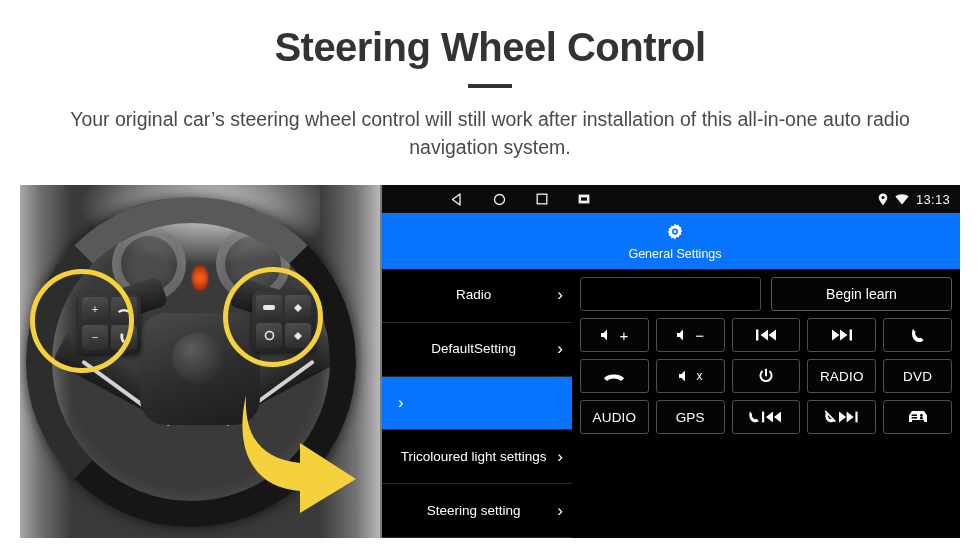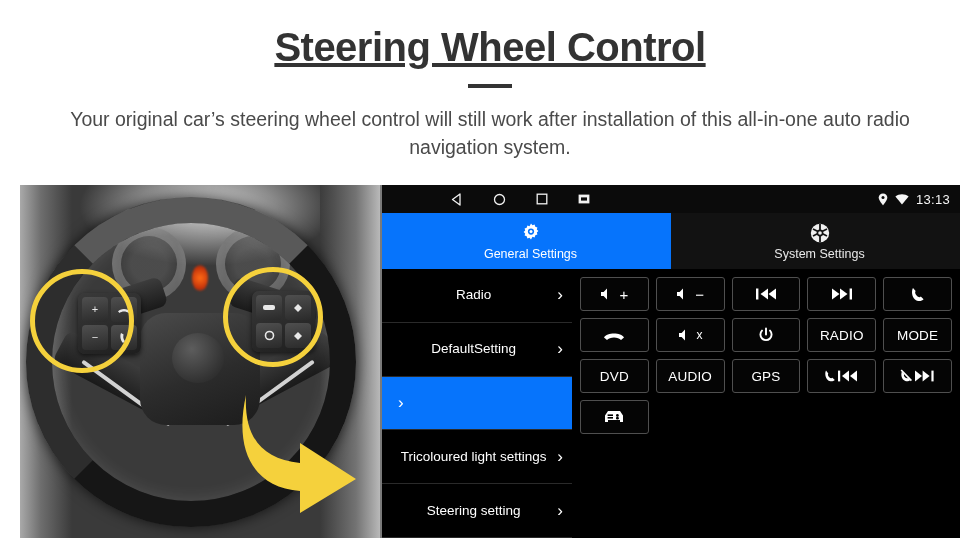--- a/index.html
+++ b/index.html
@@ -11,21 +11,20 @@
   }
 
   
   .header { padding-top: 24px; text-align: center; }
   .page-title {
     font-size: 40px;
     font-weight: bold;
     color: #333333;
     letter-spacing: -0.5px;
     line-height: 1.15;
-    text-decoration: underline;
   }
   .title-divider {
     width: 44px; height: 4px;
     background: #333333;
     margin: 14px auto 0 auto;
   }
   .subtitle {
     margin: 18px auto 0 auto;
     width: 910px;
     font-size: 19.5px;
@@ -341,31 +340,20 @@
       <div class="tab active">
         <span class="tab-icon">
           <svg width="22" height="22" viewBox="0 0 22 22">
             <path fill="#ffffff" d="M11 1.6 l1.5 1.6 2.1-.6 .7 2.1 2.1 .7-.6 2.1 1.6 1.5-1.6 1.5 .6 2.1-2.1 .7-.7 2.1-2.1-.6L11 17.4 9.5 15.8l-2.1 .6-.7-2.1-2.1-.7 .6-2.1L3.6 10l1.6-1.5-.6-2.1 2.1-.7 .7-2.1 2.1 .6z"></path>
             <circle cx="11" cy="9.6" r="3.1" fill="#0674FC"></circle>
             <circle cx="11" cy="9.6" r="1.5" fill="#ffffff"></circle>
           </svg>
         </span>
         <span class="tab-label">General Settings</span>
       </div>
-      <div class="tab">
-        <span class="tab-icon">
-          <svg width="22" height="22" viewBox="0 0 22 22">
-            <circle cx="11" cy="11" r="9.2" fill="#f0f0f0"></circle>
-            <path d="M4 7 L18 14 M18 7 L4 14 M11 2 L11 20" stroke="#141414" stroke-width="1.8" fill="none"></path>
-            <circle cx="11" cy="11" r="3.4" fill="#141414"></circle>
-            <circle cx="11" cy="11" r="1.8" fill="#f0f0f0"></circle>
-          </svg>
-        </span>
-        <span class="tab-label">System Settings</span>
-      </div>
     </div>
 
     <div class="body-row">
 
       <div class="sidebar">
         <div class="side-item">
           <span class="si-label">Radio</span>
           <span class="chev">›</span>
         </div>
         <div class="side-item">
@@ -380,20 +368,24 @@
           <span class="chev">›</span>
         </div>
         <div class="side-item">
           <span class="si-label">Steering setting</span>
           <span class="chev">›</span>
         </div>
       </div>
 
       <div class="panel">
 
+        <div class="learn-row">
+          <div class="learn-field"></div>
+          <div class="learn-btn">Begin learn</div>
+        </div>
 
         <div class="grid">
 
           <div class="gbtn">
             <svg width="16" height="14" viewBox="0 0 16 14">
                 <path d="M1 5 h2.6 L7 1.6 v10.8 L3.6 9 H1 Z" fill="#fff"></path>
               </svg>
             <span class="plusmin">+</span>
           </div>
 
@@ -440,21 +432,20 @@
           </div>
 
           <div class="gbtn">
             <svg width="16" height="17" viewBox="0 0 16 17">
                 <path d="M8 1.4 v6.2" stroke="#fff" stroke-width="1.9" stroke-linecap="round" fill="none"></path>
                 <path d="M4 3.6 A5.6 5.6 0 1 0 12 3.6" stroke="#fff" stroke-width="1.9" fill="none" stroke-linecap="round"></path>
               </svg>
           </div>
 
           <div class="gbtn">RADIO</div>
-          <div class="gbtn">MODE</div>
 
           <div class="gbtn">DVD</div>
           <div class="gbtn">AUDIO</div>
           <div class="gbtn">GPS</div>
 
           <div class="gbtn">
             <svg width="38" height="14" viewBox="0 0 38 14">
               <path d="M3 1.6 C1.8 3.8 2 8.6 4.8 11 C7.2 13.2 10.4 12.4 11.8 11 L9.4 8.8 C8.6 9.6 7.2 9.3 6 8 C4.8 6.6 4.7 5.2 5.3 4.4 Z" fill="#fff"></path>
               <rect x="15" y="1.6" width="2.2" height="10.8" fill="#fff"></rect>
               <path d="M26 1.6 v10.8 L19 7 Z" fill="#fff"></path>

